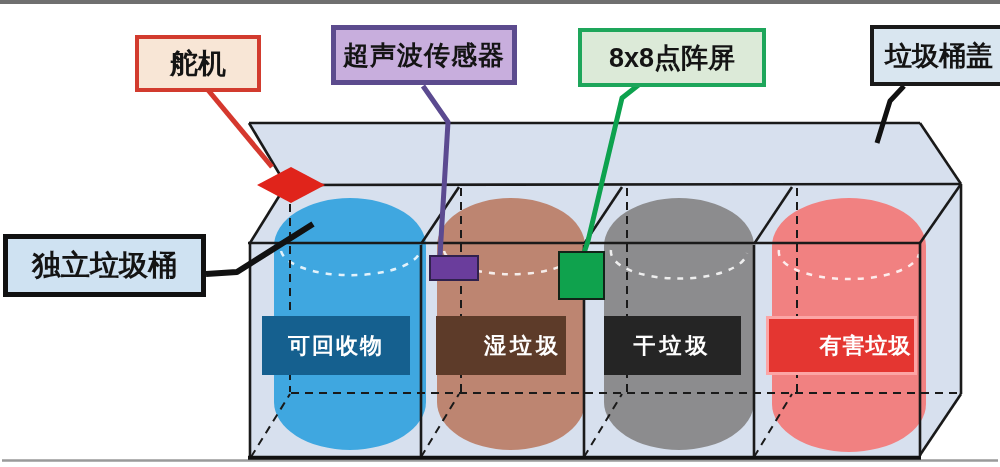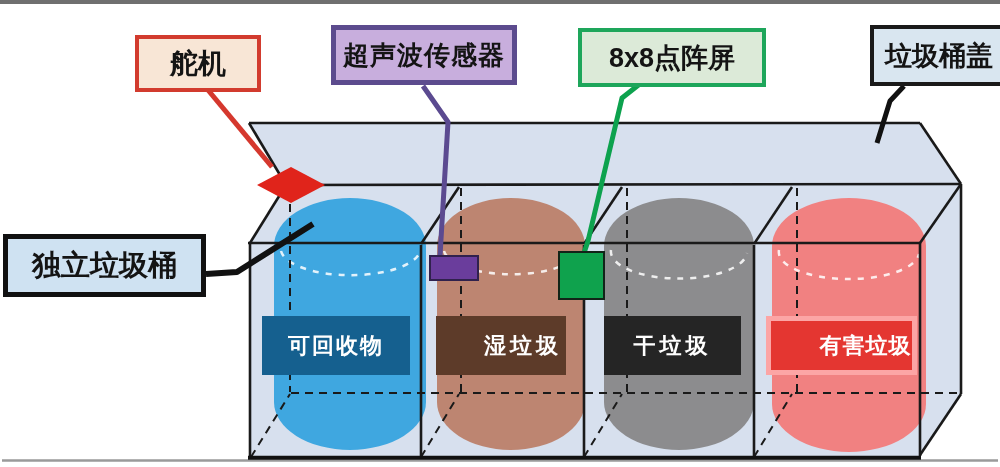--- a/index.html
+++ b/index.html
@@ -20,21 +20,21 @@
   .callout.lid{left:852px;top:25px;width:138px;height:61px;border:4px solid #1a1a1a;background:#d9e6f0;font-size:27px;margin-left:18px;}
   .callout.indbin{left:3px;top:234px;width:203px;height:63px;border:5px solid #111111;background:#cfe2f2;font-size:29px;}
   .plate{
     position:absolute;box-sizing:border-box;top:316px;height:59px;
     display:flex;align-items:center;justify-content:center;
     font-weight:700;color:#ffffff;font-size:22px;white-space:nowrap;
   }
   .plate.p1{left:262px;width:148px;letter-spacing:2px;}
   .plate.p2{left:436px;width:130px;letter-spacing:4px;padding-left:44px;}
   .plate.p3{left:604px;width:137px;letter-spacing:4px;}
-  .plate.p4{left:766px;width:151px;border:5px solid #fca5a5;letter-spacing:1px;padding-left:48px;}
+  .plate.p4{left:766px;width:151px;border:3px solid #fca5a5;letter-spacing:1px;padding-left:48px;}
 </style>
 </head>
 <body>
 
 <div class="stage">
 
   <svg width="1000" height="467" viewBox="0 0 1000 467">
 
     <rect x="0" y="0" width="1000" height="4" fill="#6f6f6f"></rect>
 

